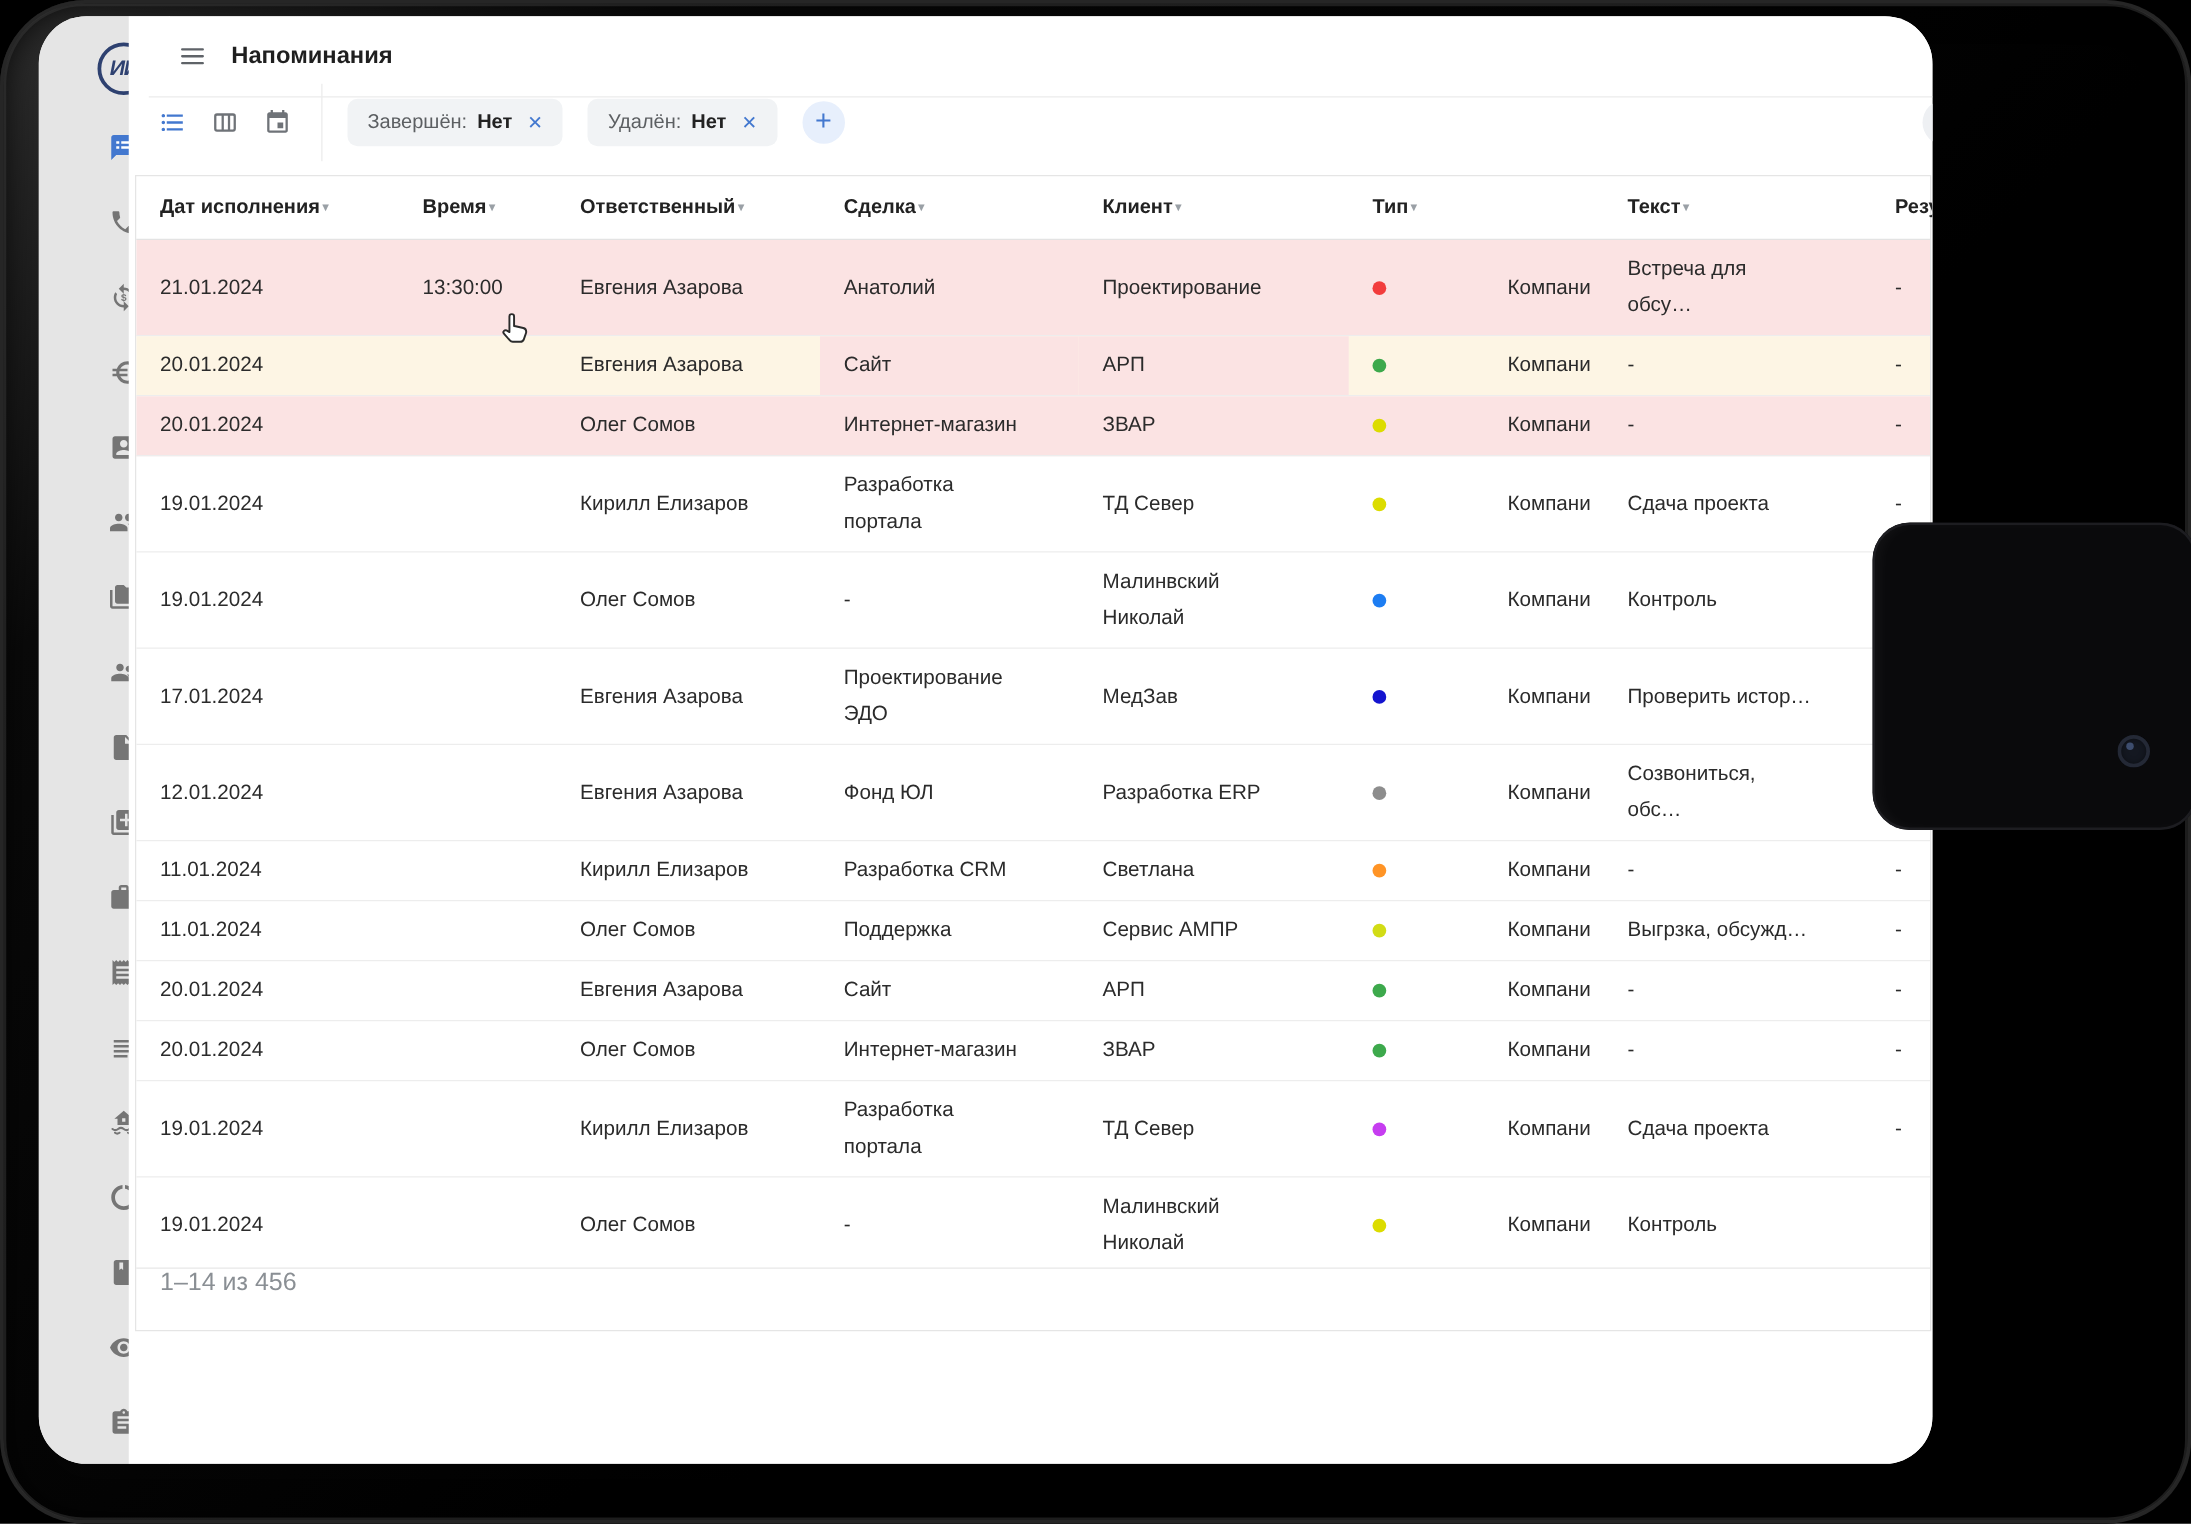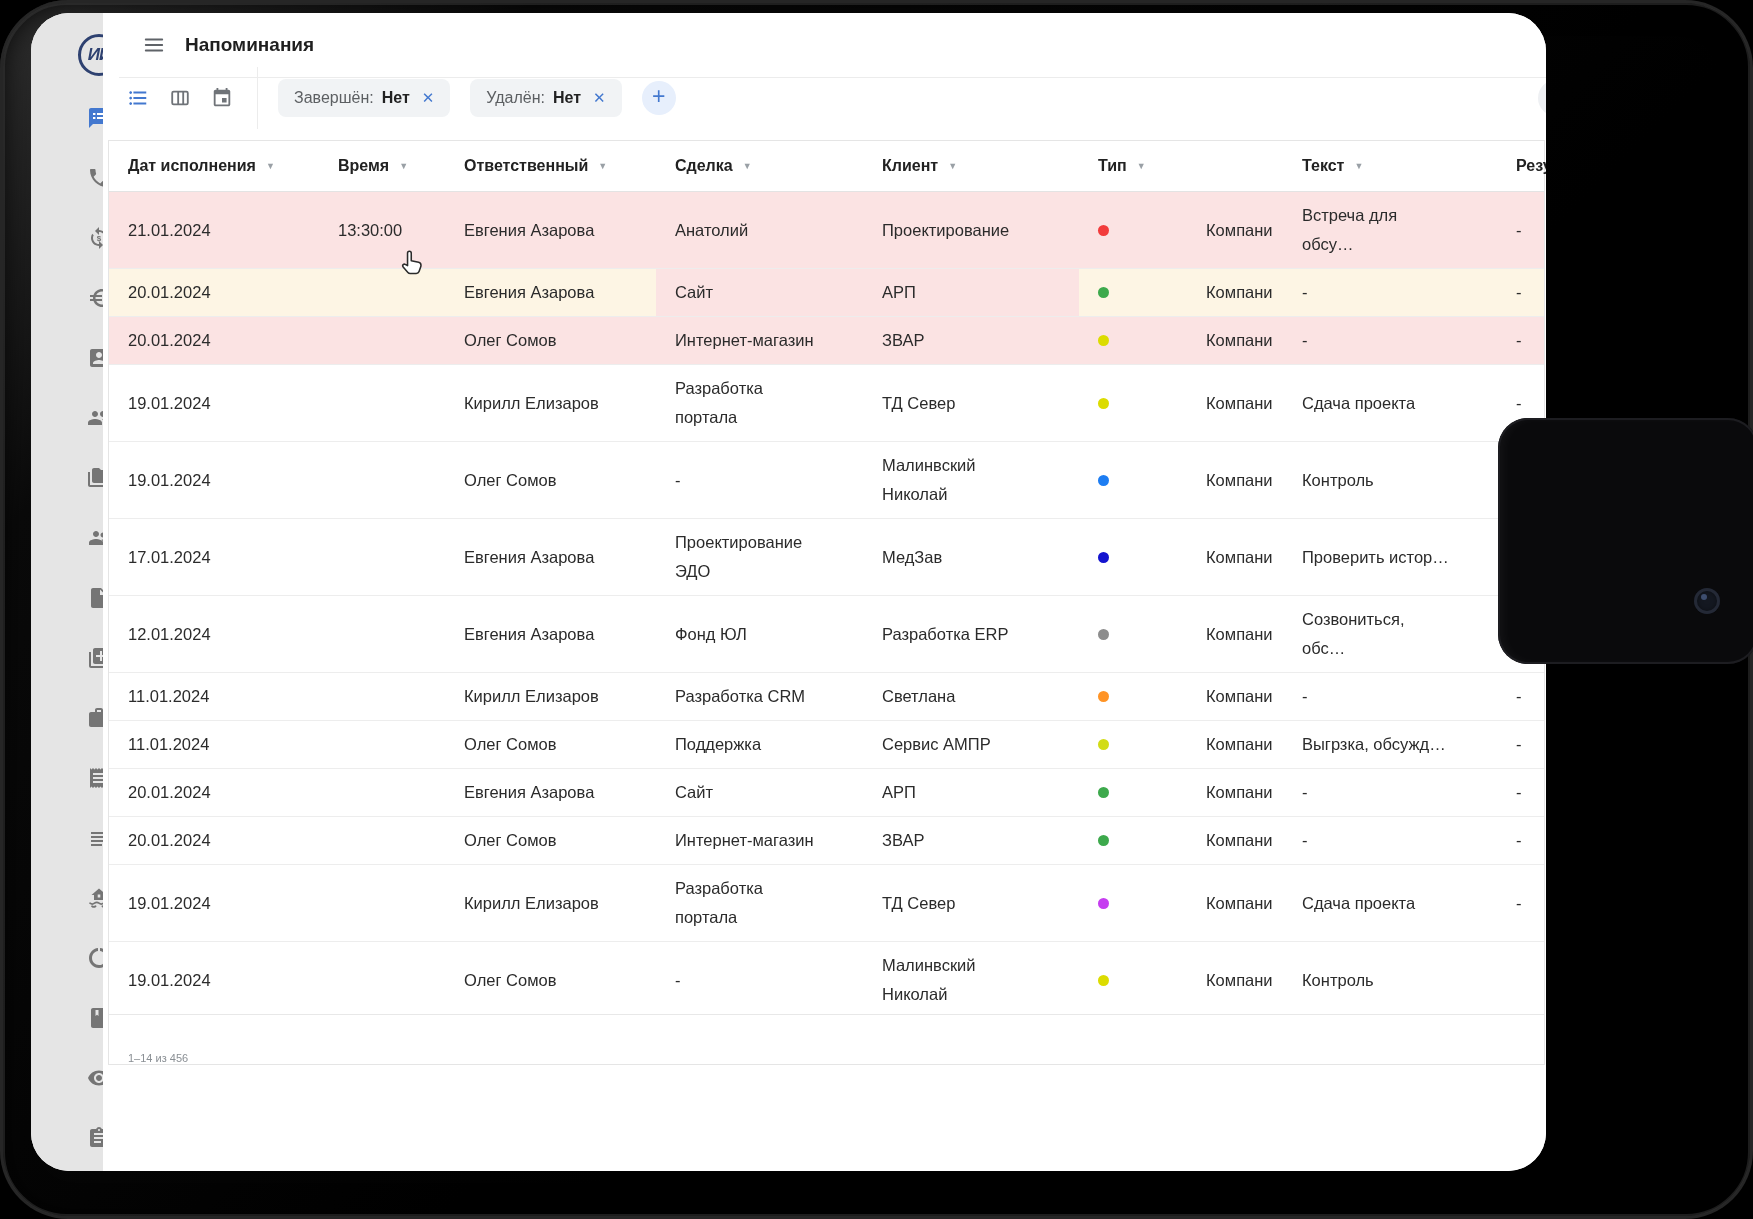--- a/index.html
+++ b/index.html
@@ -78,37 +78,37 @@
   .table-card {
     position:absolute; left:5px; top:127px; width:1437px; box-sizing:border-box;
     border:1px solid #e5e5e5; background:#fff;
   }
   .thead {
     display:grid; grid-template-columns:var(--cols); min-height:50px; align-items:center;
     border-bottom:1px solid #e3e3e3;
   }
   .hcell {
     padding:0 8px 0 19px; font-weight:bold; font-size:16px; color:#222;
-    white-space:nowrap; overflow:hidden; display:flex; align-items:center; gap:10px;
+    white-space:nowrap; overflow:hidden; display:flex; align-items:center; gap:0;
   }
   .sort-arrow { font-size:9px; color:#9aa0a6; cursor:pointer; }
   .tbody { height:822px; overflow:hidden; }
   .trow { display:grid; grid-template-columns:var(--cols); border-bottom:1px solid #ededed; }
   .cell {
     padding:9px 8px 9px 19px; font-size:16.5px; color:#2b2b2b; line-height:29px;
     display:flex; align-items:center; overflow:hidden;
   }
   .cell-deal,.cell-client,.cell-text { padding-right:48px; }
   .bg-pink { background:var(--pink); }
   .bg-cream { background:var(--cream); }
   .cell-pink { background:var(--pink); }
   .dot { width:11px; height:11px; border-radius:50%; flex:none; }
   .tfoot {
-    border-top:1px solid #e8e8e8; height:49px; display:flex; align-items:flex-end;
-    padding-left:19px; color:#8a8f94; font-size:11px;
+    border-top:1px solid #e8e8e8; height:49px; display:flex; align-items:flex-start;
+    padding-left:19px; color:#8a8f94; font-size:20px;
   }
   .cursor-hand { position:absolute; left:368px; top:235px; z-index:5; pointer-events:none; }
 </style>
 </head>
 <body>
 
 <div class="device">
   <div class="device-rim"></div>
 </div>
 

